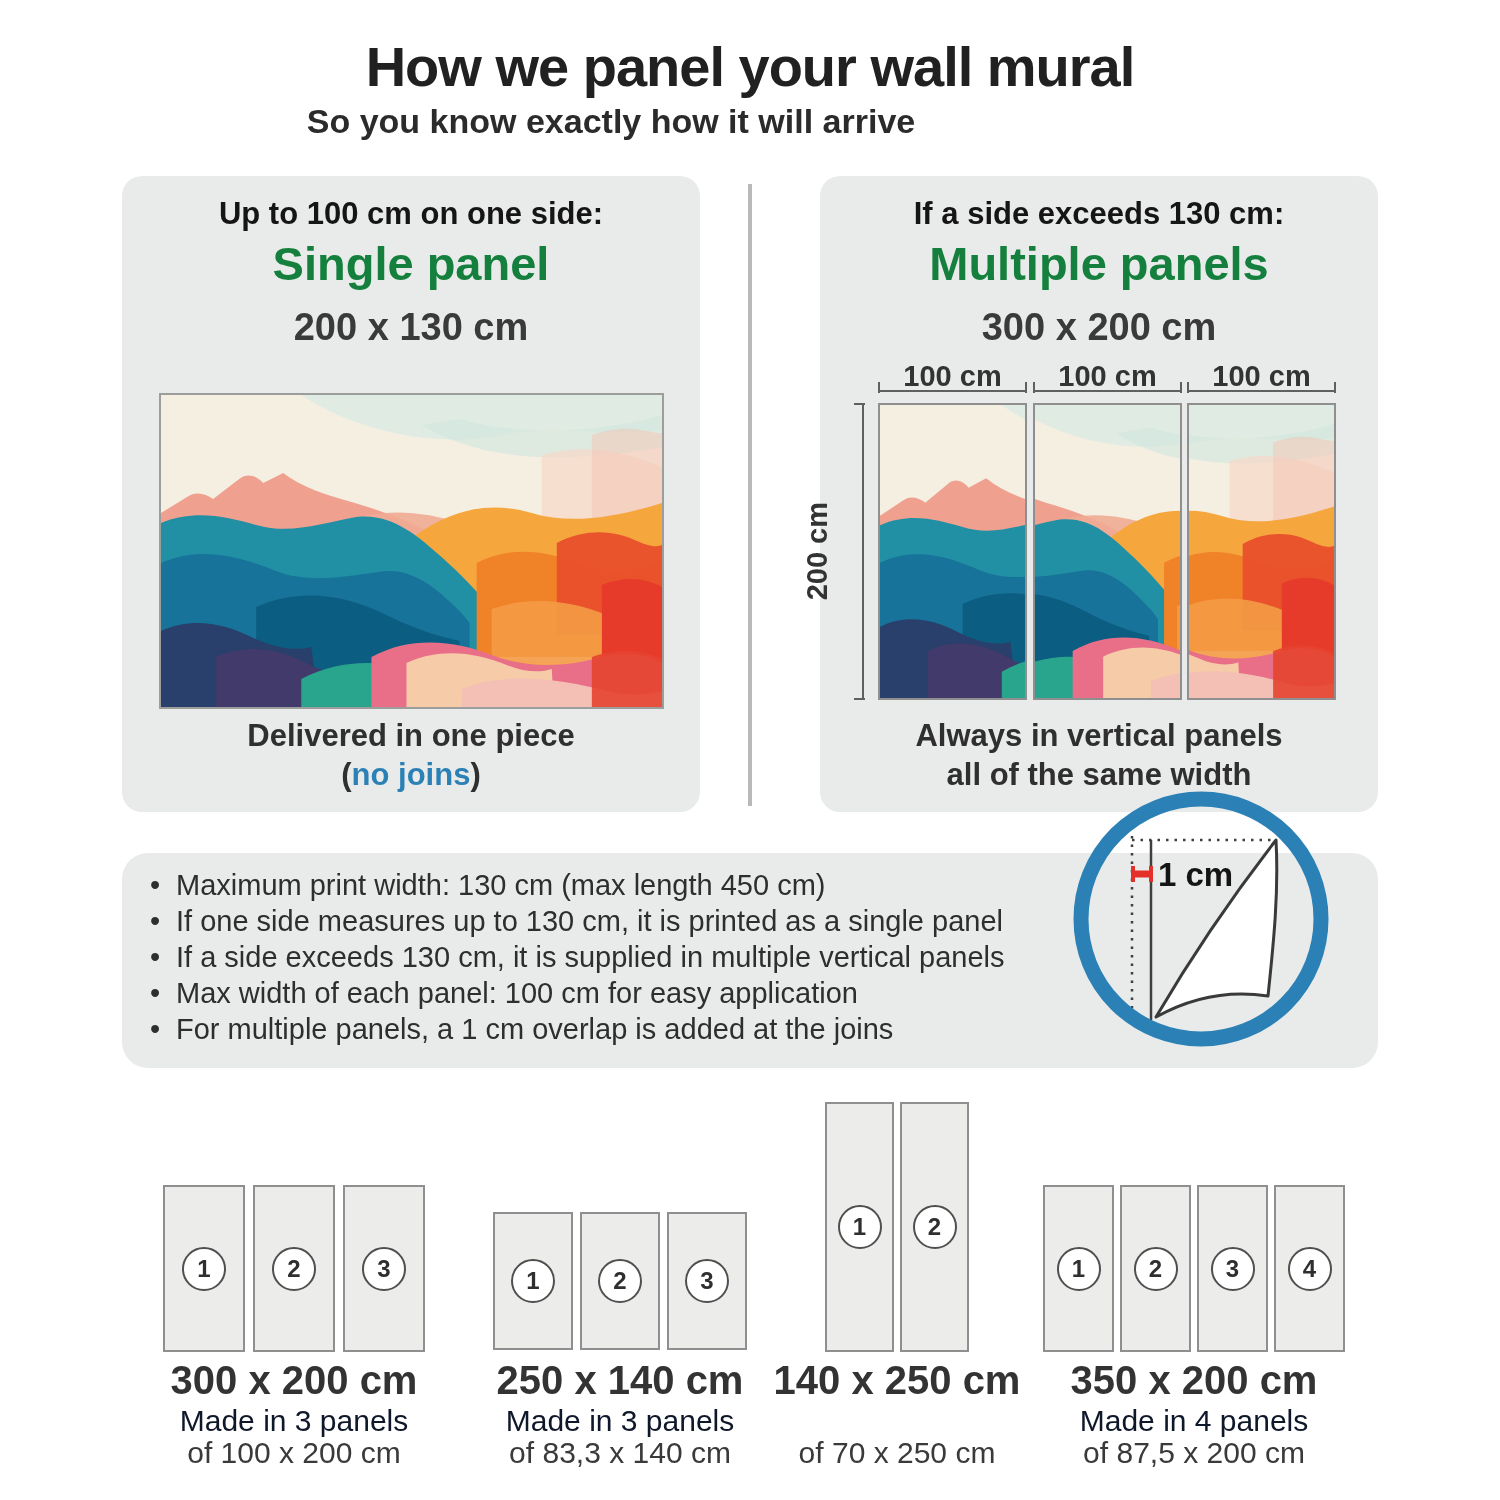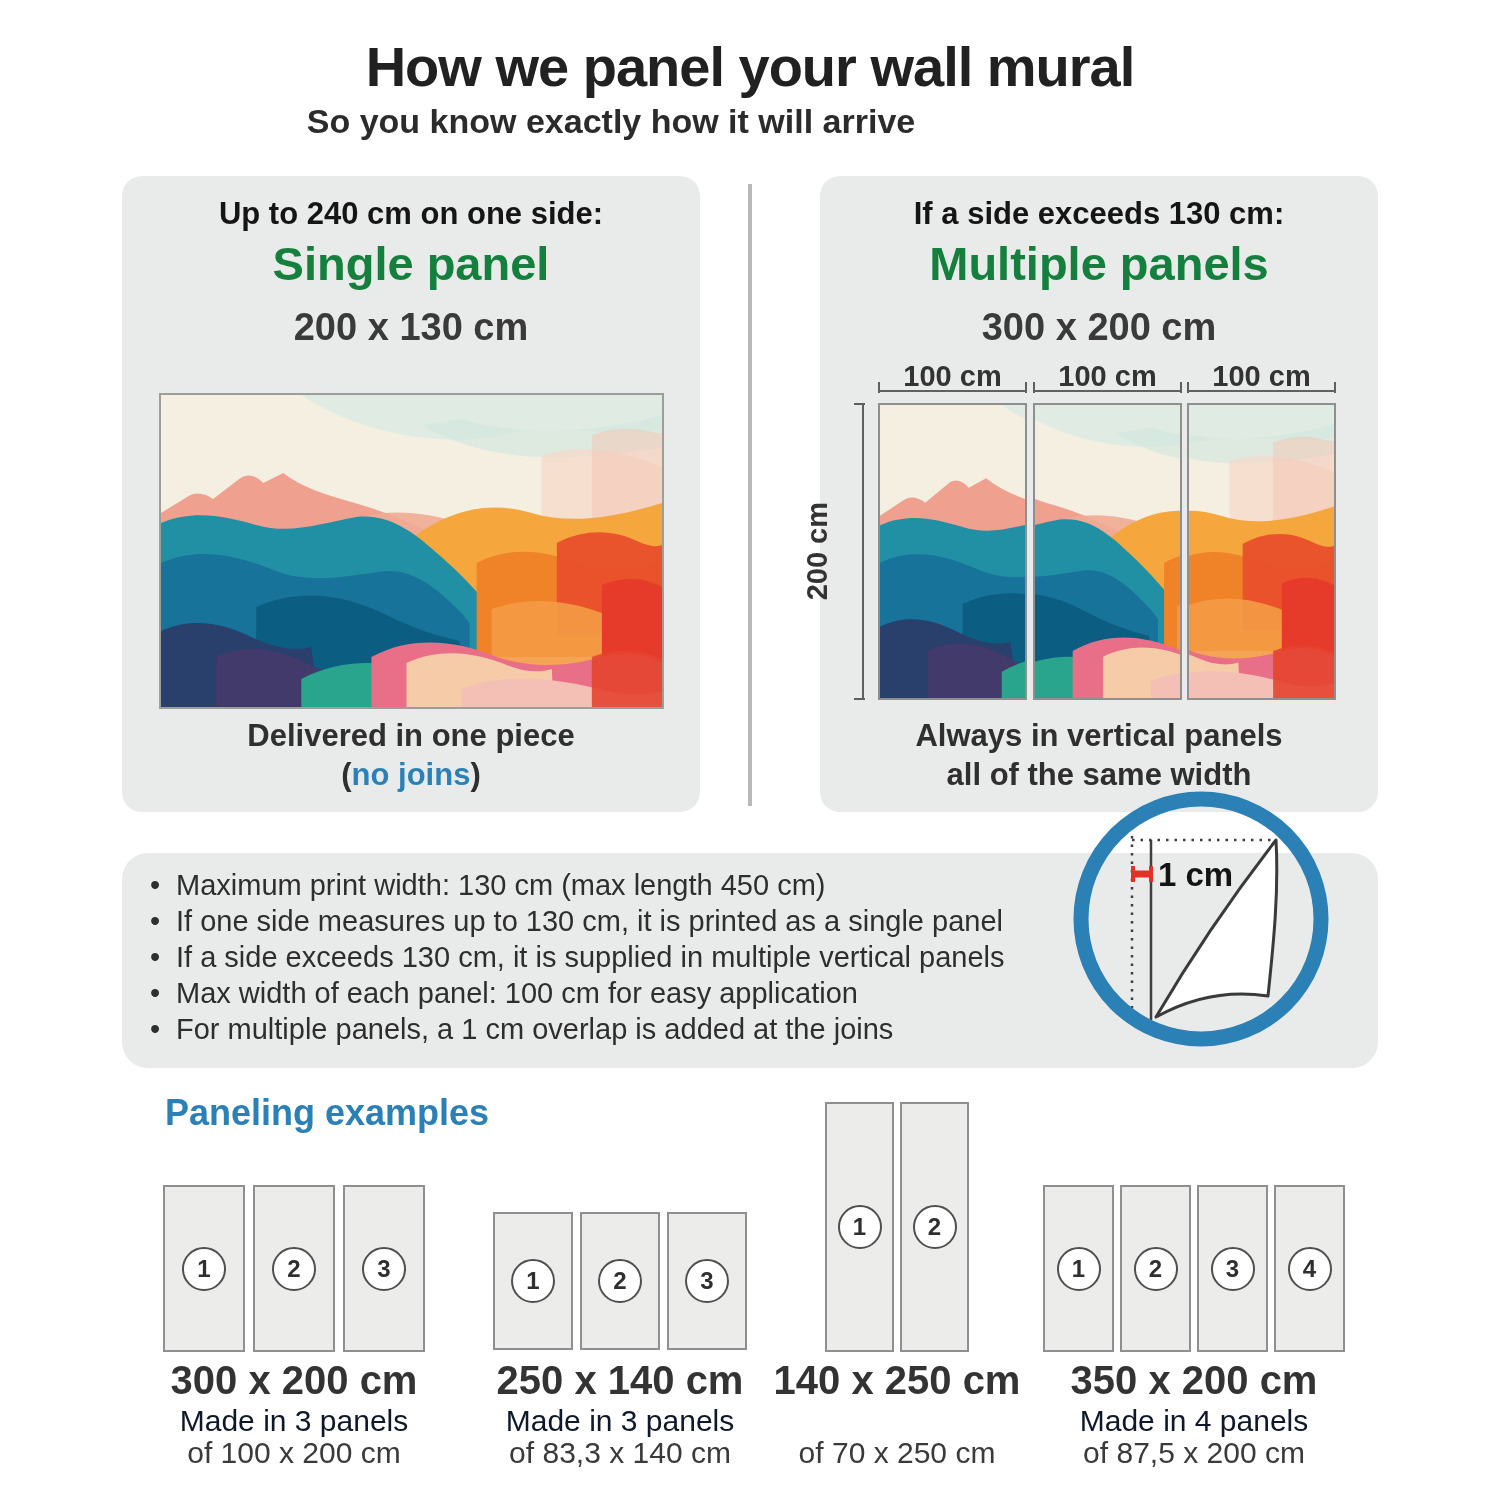--- a/index.html
+++ b/index.html
@@ -79,21 +79,21 @@
 
   <div class="abs center page-title">How we panel your wall mural</div>
   <div class="abs center page-subtitle">So you know exactly how it will arrive</div>
 
   <div class="abs card card-left"></div>
 
   <div class="abs card card-right"></div>
 
   <div class="abs divider"></div>
 
-  <div class="abs center cond cond-l">Up to 240 cm on one side:</div>
+  <div class="abs center cond cond-l">Up to 100 cm on one side:</div>
   <div class="abs center card-title title-l">Single panel</div>
   <div class="abs center card-size size-l">200 x 130 cm</div>
 
   <div class="abs art-frame">
     <svg viewBox="0 0 500 312" preserveAspectRatio="none" aria-hidden="true">
       <g id="artwork">
         <rect width="500" height="312" fill="#f5efe1"></rect>
         <path d="M140,0 C200,40 280,52 340,40 C400,28 460,44 500,34 L500,0 Z" fill="#dcebe3" opacity="0.85"></path>
         <path d="M260,30 C320,66 400,70 500,52 L500,20 C430,40 350,40 300,24 Z" fill="#cfe6dd" opacity="0.6"></path>
         <path d="M380,60 C430,46 470,60 500,72 L500,130 L380,130 Z" fill="#f6d9c8" opacity="0.7"></path>
@@ -175,21 +175,20 @@
       <path d="M60,50 H204" stroke="#3f3f3f" stroke-width="2.5" stroke-dasharray="2.5,6" fill="none"></path>
       <path d="M79,50 V230" stroke="#3f3f3f" stroke-width="2.5" fill="none"></path>
       <path d="M204,50 C207,104 201,158 196,206 C157,200 120,207 84,227 C122,162 166,99 204,50 Z" fill="#ffffff" stroke="#3a3a3a" stroke-width="3" stroke-linejoin="round"></path>
       <path d="M61,76 V92 M79,76 V92" stroke="#e5302a" stroke-width="4" fill="none"></path>
       <path d="M61,84 H79" stroke="#e5302a" stroke-width="7" fill="none"></path>
       <text x="86" y="96" font-size="33" font-weight="bold" fill="#141414">1 cm</text>
       <circle cx="129" cy="129" r="120" fill="none" stroke="#2b80b6" stroke-width="15"></circle>
     </svg>
   </div>
 
-  <div class="abs examples-heading">Paneling examples</div>
 
   <div class="abs ex-panel" style="left:163px;top:1185px;width:82px;height:167px">
       <span class="num-circle">1</span>
     </div>
   <div class="abs ex-panel" style="left:253px;top:1185px;width:82px;height:167px">
       <span class="num-circle">2</span>
     </div>
   <div class="abs ex-panel" style="left:343px;top:1185px;width:82px;height:167px">
       <span class="num-circle">3</span>
     </div>

